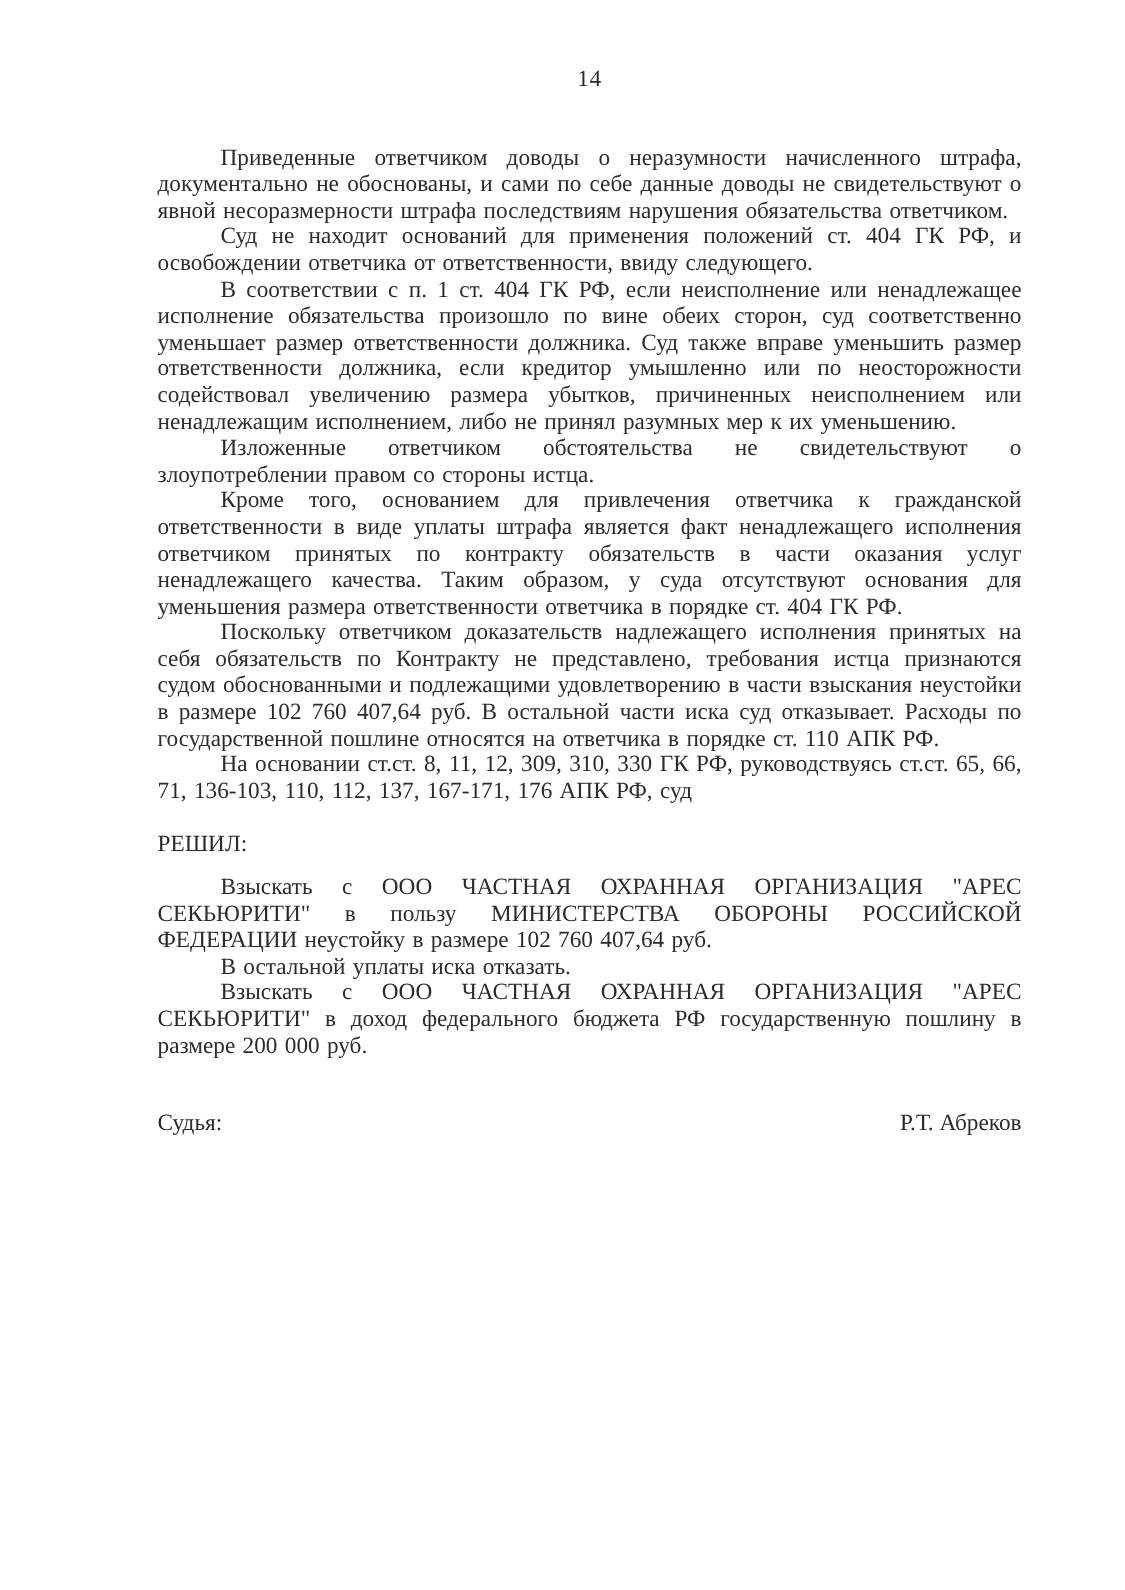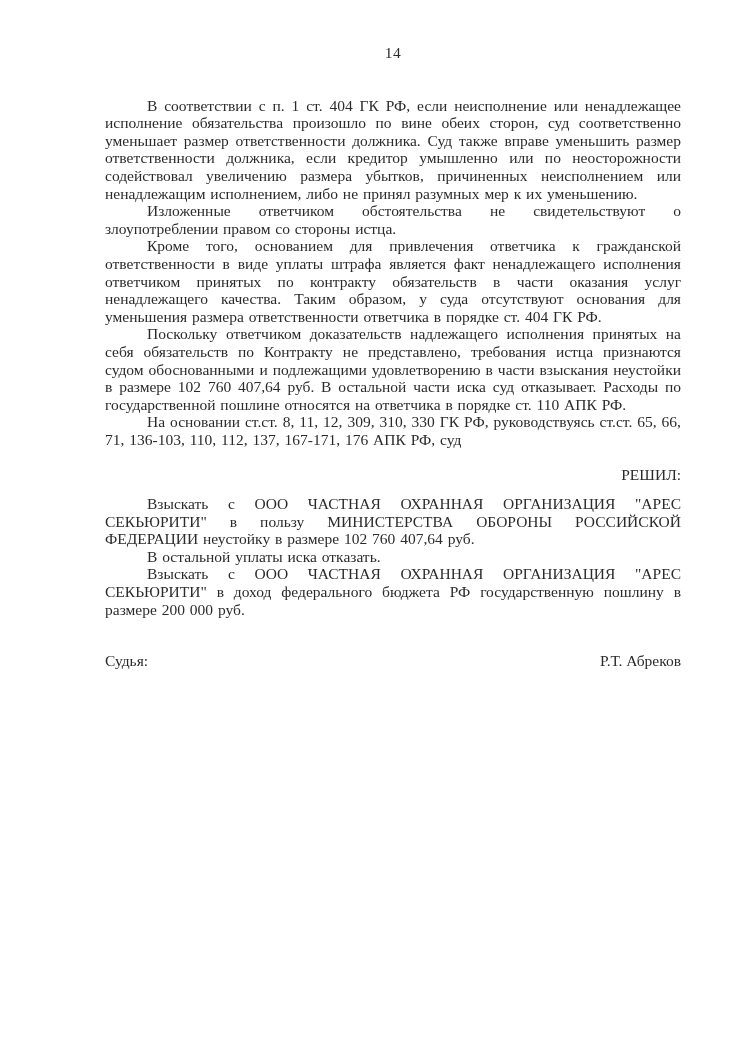--- a/index.html
+++ b/index.html
@@ -30,21 +30,21 @@
     letter-spacing: 0.5px;
   }
   .para {
     margin: 0;
     text-align: justify;
     text-indent: 42px;
     word-spacing: 1px;
   }
   .ruling-heading {
     margin: 18px 0 11px 0;
-    text-align: right;
+    text-align: left;
     text-indent: 0;
   }
   .signature-row {
     margin-top: 34px;
     display: flex;
     justify-content: space-between;
     align-items: baseline;
     gap: 36px;
   }
   .signature-row span {
@@ -52,20 +52,22 @@
   }
 </style>
 </head>
 <body>
 
 <div class="page">
   <div class="content">
 
     <div class="page-number">14</div>
 
+    <p class="para">Приведенные ответчиком доводы о неразумности начисленного штрафа, документально не обоснованы, и сами по себе данные доводы не свидетельствуют о явной несоразмерности штрафа последствиям нарушения обязательства ответчиком.</p>
+    <p class="para">Суд не находит оснований для применения положений ст. 404 ГК РФ, и освобождении ответчика от ответственности, ввиду следующего.</p>
     <p class="para">В соответствии с п. 1 ст. 404 ГК РФ, если неисполнение или ненадлежащее исполнение обязательства произошло по вине обеих сторон, суд соответственно уменьшает размер ответственности должника. Суд также вправе уменьшить размер ответственности должника, если кредитор умышленно или по неосторожности содействовал увеличению размера убытков, причиненных неисполнением или ненадлежащим исполнением, либо не принял разумных мер к их уменьшению.</p>
     <p class="para">Изложенные ответчиком обстоятельства не свидетельствуют о злоупотреблении правом со стороны истца.</p>
     <p class="para">Кроме того, основанием для привлечения ответчика к гражданской ответственности в виде уплаты штрафа является факт ненадлежащего исполнения ответчиком принятых по контракту обязательств в части оказания услуг ненадлежащего качества. Таким образом, у суда отсутствуют основания для уменьшения размера ответственности ответчика в порядке ст. 404 ГК РФ.</p>
     <p class="para">Поскольку ответчиком доказательств надлежащего исполнения принятых на себя обязательств по Контракту не представлено, требования истца признаются судом обоснованными и подлежащими удовлетворению в части взыскания неустойки в размере 102 760 407,64 руб. В остальной части иска суд отказывает. Расходы по государственной пошлине относятся на ответчика в порядке ст. 110 АПК РФ.</p>
     <p class="para">На основании ст.ст. 8, 11, 12, 309, 310, 330 ГК РФ, руководствуясь ст.ст. 65, 66, 71, 136-103, 110, 112, 137, 167-171, 176 АПК РФ, суд</p>
 
     <p class="para ruling-heading">РЕШИЛ:</p>
 
     <p class="para">Взыскать с ООО ЧАСТНАЯ ОХРАННАЯ ОРГАНИЗАЦИЯ "АРЕС СЕКЬЮРИТИ" в пользу МИНИСТЕРСТВА ОБОРОНЫ РОССИЙСКОЙ ФЕДЕРАЦИИ неустойку в размере 102 760 407,64 руб.</p>
     <p class="para">В остальной уплаты иска отказать.</p>

